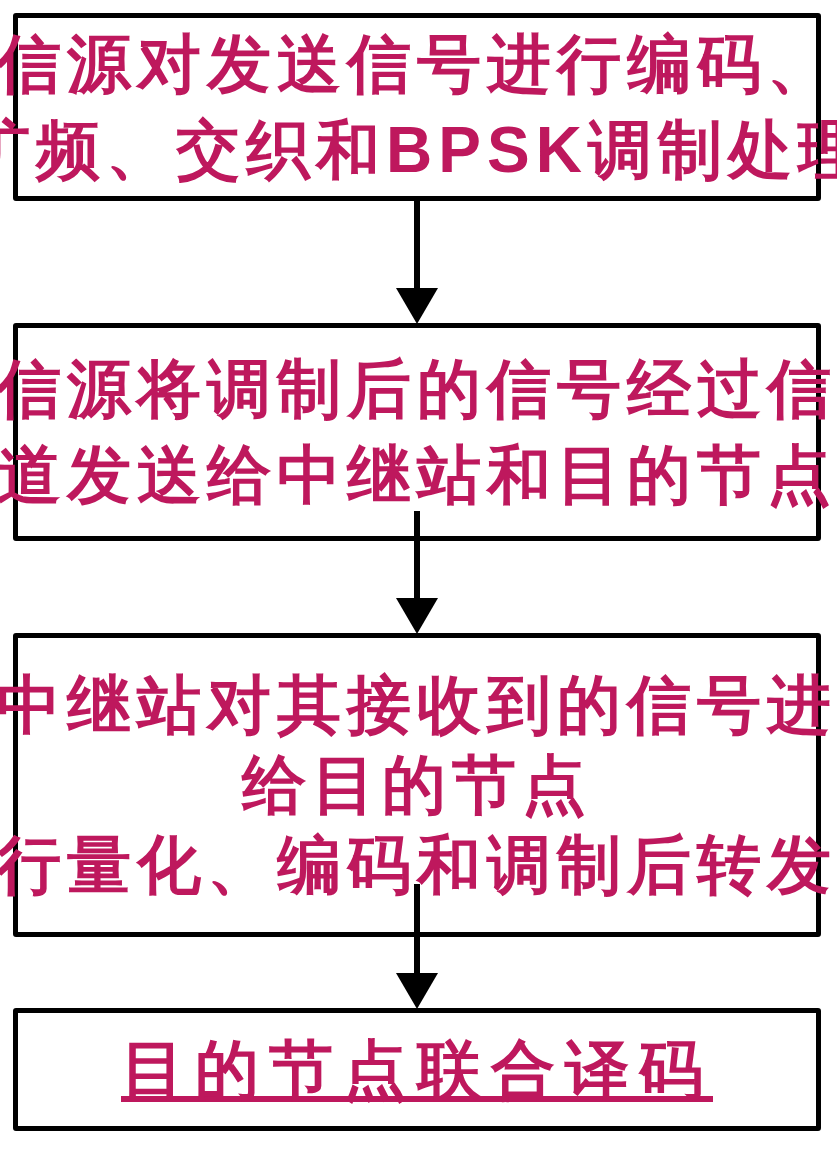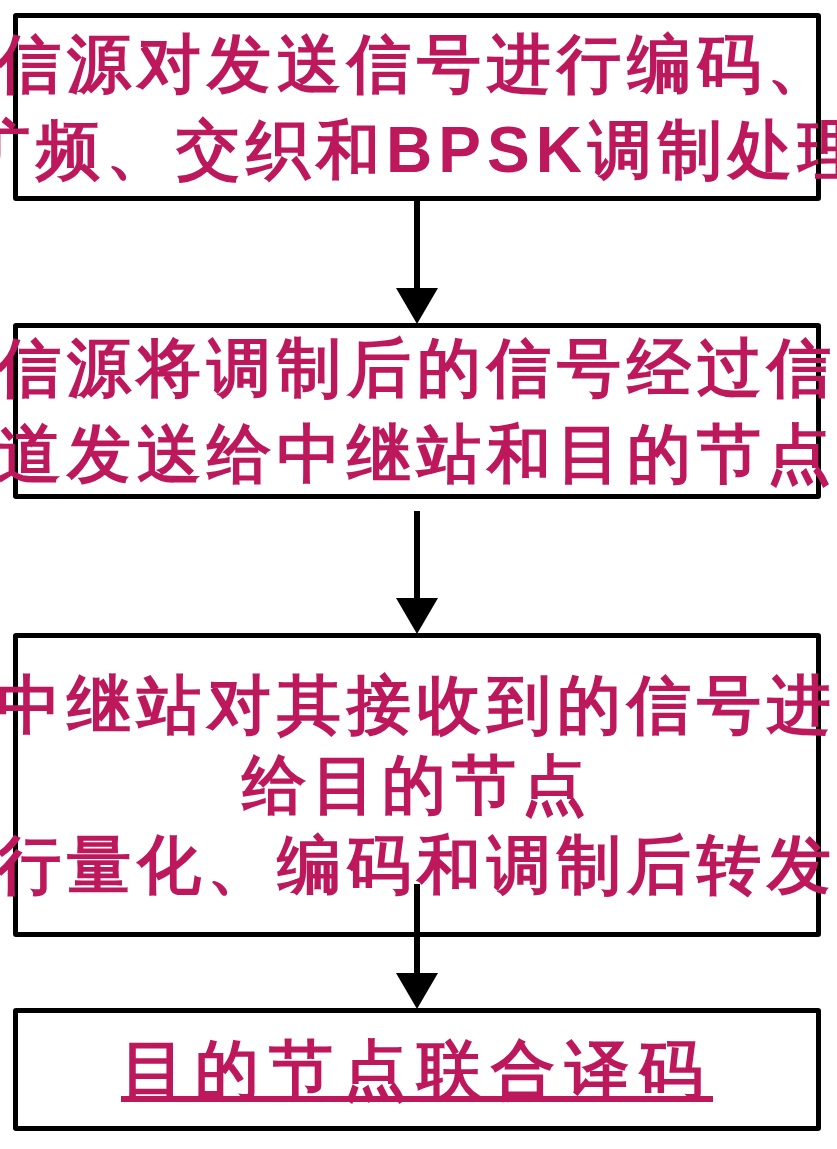--- a/index.html
+++ b/index.html
@@ -31,21 +31,21 @@
   .flow-box .line {
     font-size: 64px;
     font-weight: bold;
     color: #be185d;
     letter-spacing: 6px;
     line-height: 86px;
     white-space: nowrap;
     text-align: center;
   }
   #box-1 { top: 13px;   height: 188px; }
-  #box-2 { top: 323px;  height: 176px; }
+  #box-2 { top: 323px;  height: 218px; }
   #box-3 { top: 633px;  height: 304px; }
   #box-3 .line { line-height: 80px; }
   #box-4 { top: 1008px; height: 123px; }
   #box-4 .line { letter-spacing: 10px; text-decoration: underline; }
 
   .arrow {
     position: absolute;
     left: 396px;
     width: 42px;
     display: flex;

